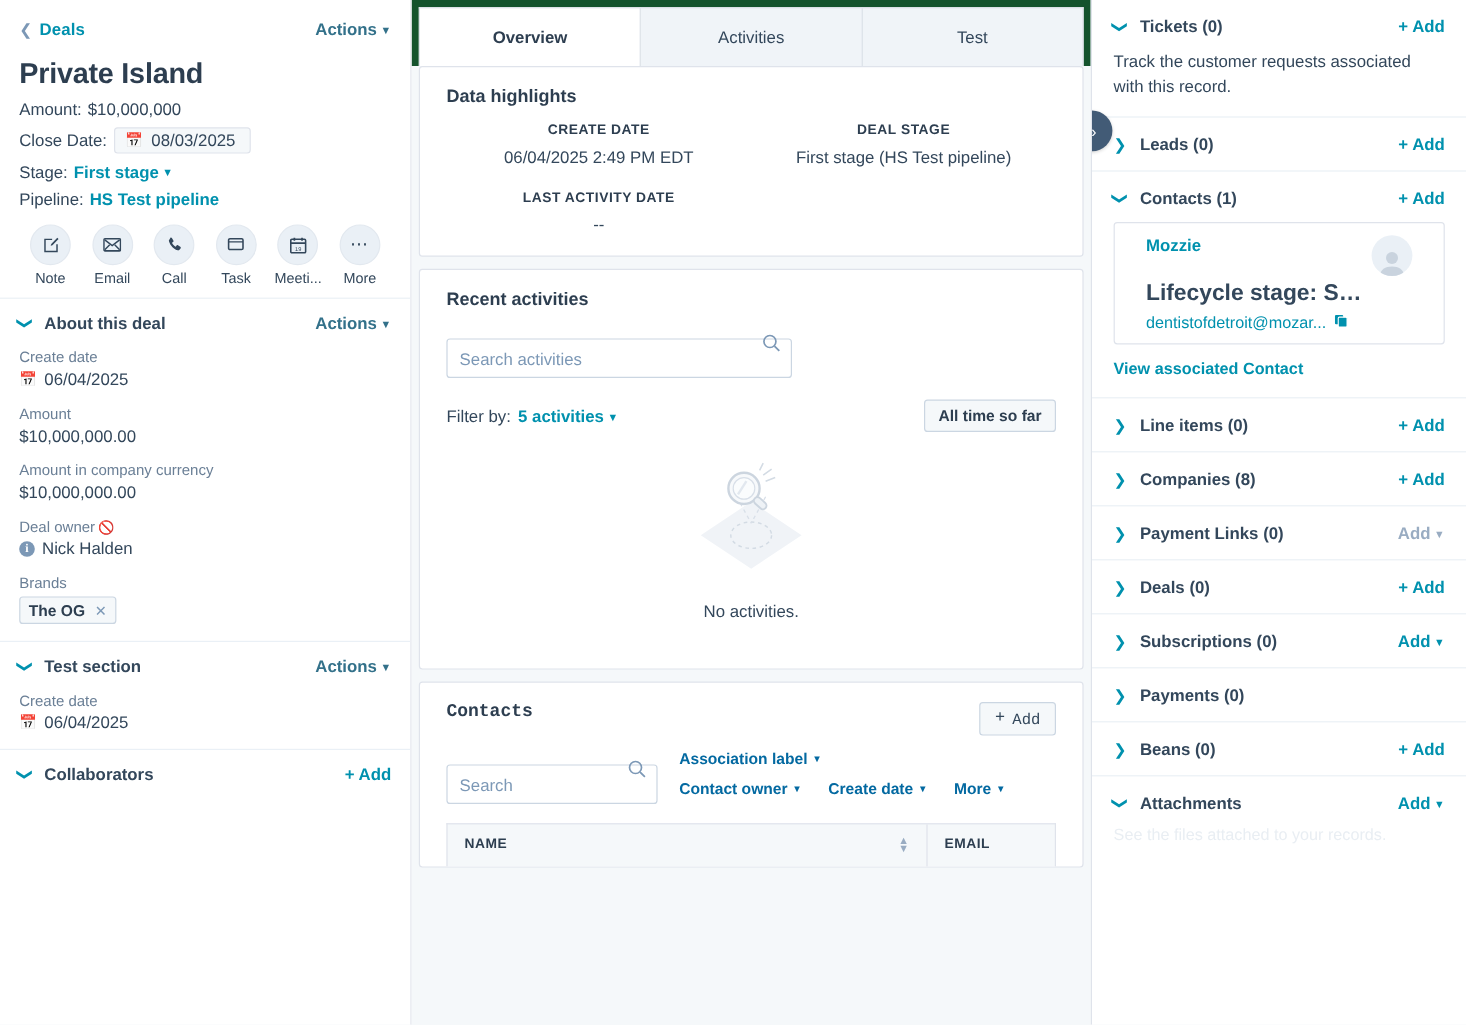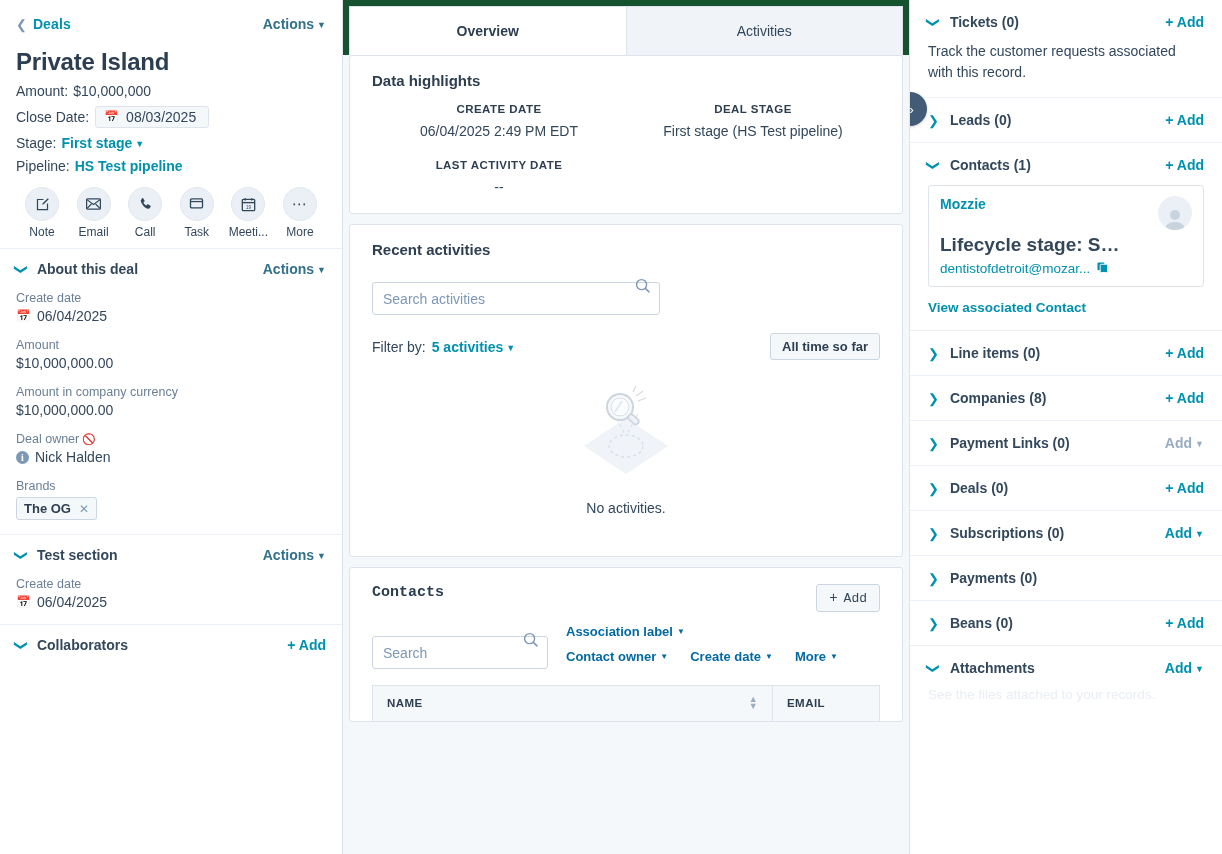--- a/index.html
+++ b/index.html
@@ -163,21 +163,21 @@
   .rhead { display: flex; align-items: center; justify-content: space-between; }
   .rhead-left { display: flex; align-items: center; gap: 11px; }
   .rtitle { font-size: 14px; font-weight: bold; color: #33475b; }
   .chev-r { color: #0091ae; font-size: 13px; line-height: 1; }
   .radd { color: #0091ae; font-size: 14px; font-weight: bold; cursor: pointer; }
   .radd.muted { color: #99acc2; }
   .radd .caret { font-size: 9px; margin-left: 3px; position: relative; top: -1px; }
   .rbody { font-size: 14px; color: #33475b; margin-top: 11px; line-height: 1.5; }
 
   .contact-card {
-    border: 1px solid #dfe3eb; border-radius: 3px; padding: 10px 11px;
+    border: 1px solid #dfe3eb; border-radius: 3px; padding: 10px 26px;
     margin-top: 12px; display: flex; justify-content: space-between; gap: 8px;
   }
   .cc-name { color: #0091ae; font-size: 14px; font-weight: bold; }
   .cc-line { font-size: 19px; color: #33475b; margin-top: 22px; white-space: nowrap;
     overflow: hidden; text-overflow: ellipsis; max-width: 190px; font-weight: bold; }
   .cc-mail { font-size: 13.5px; color: #0091ae; margin-top: 5px; display: flex;
     align-items: center; gap: 7px; }
   .cc-mail span.t { max-width: 168px; overflow: hidden; white-space: nowrap; text-overflow: ellipsis; }
   .avatar {
     width: 34px; height: 34px; border-radius: 50%; background: #eaf0f6;
@@ -370,20 +370,21 @@
         </div>
         <div class="add-link">+ Add</div>
       </div>
     </div>
   </div>
 
   <div class="center">
     <div class="tabs">
       <div class="tab active">Overview</div>
       <div class="tab">Activities</div>
+      <div class="tab">Test</div>
     </div>
 
     <div class="card">
       <div class="card-pad">
         <div class="card-title">Data highlights</div>
         <div class="hl-grid">
           <div class="hl-cell">
             <div class="hl-lab">CREATE DATE</div>
             <div class="hl-val">06/04/2025 2:49 PM EDT</div>
           </div>

